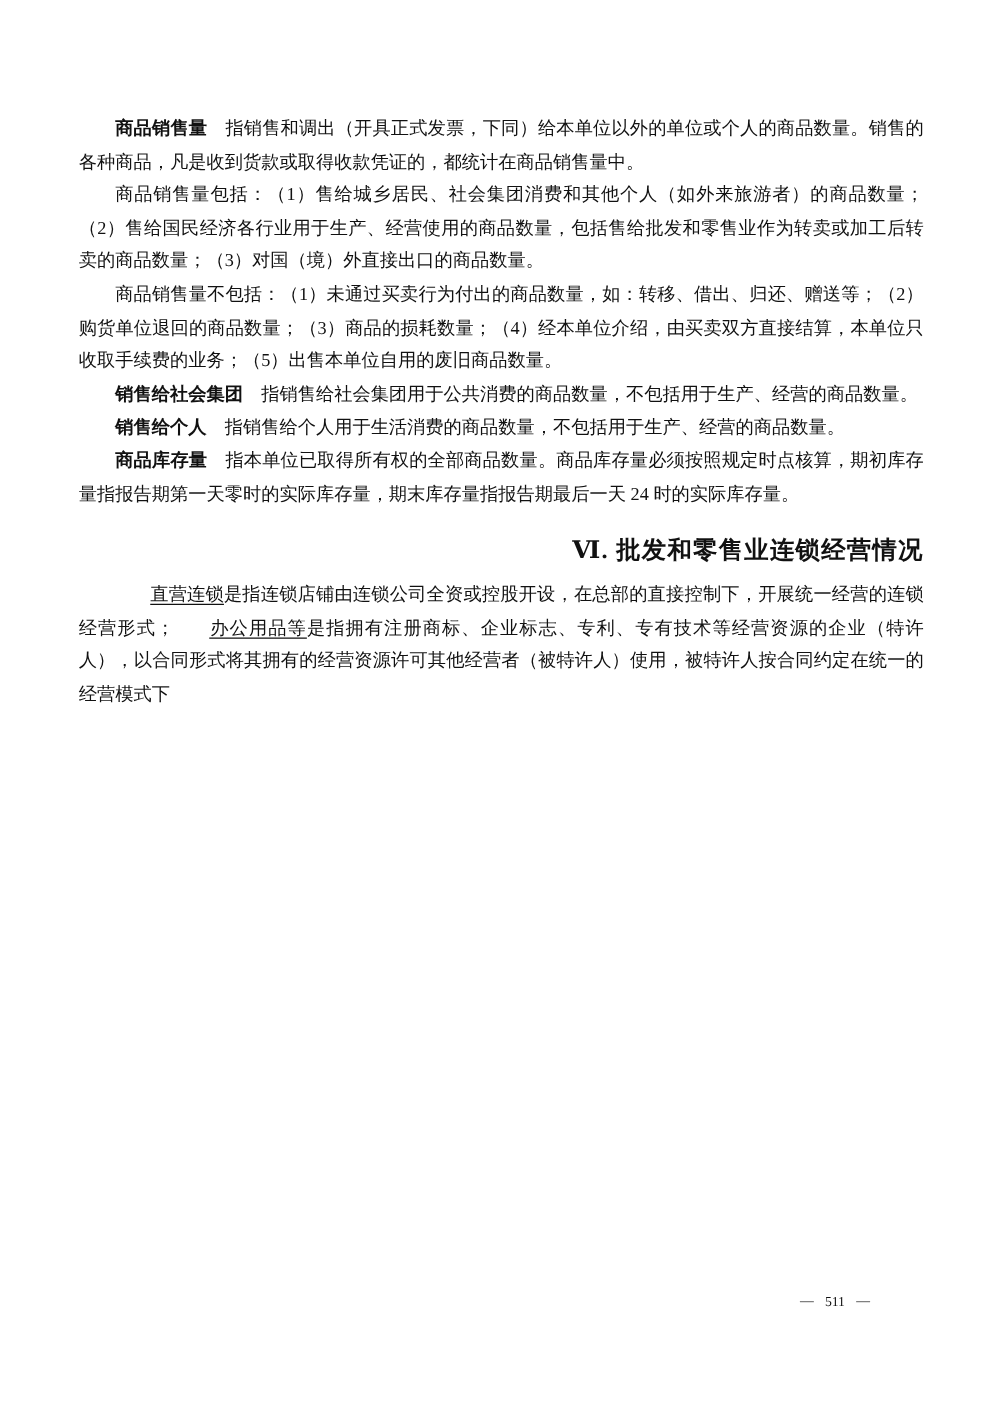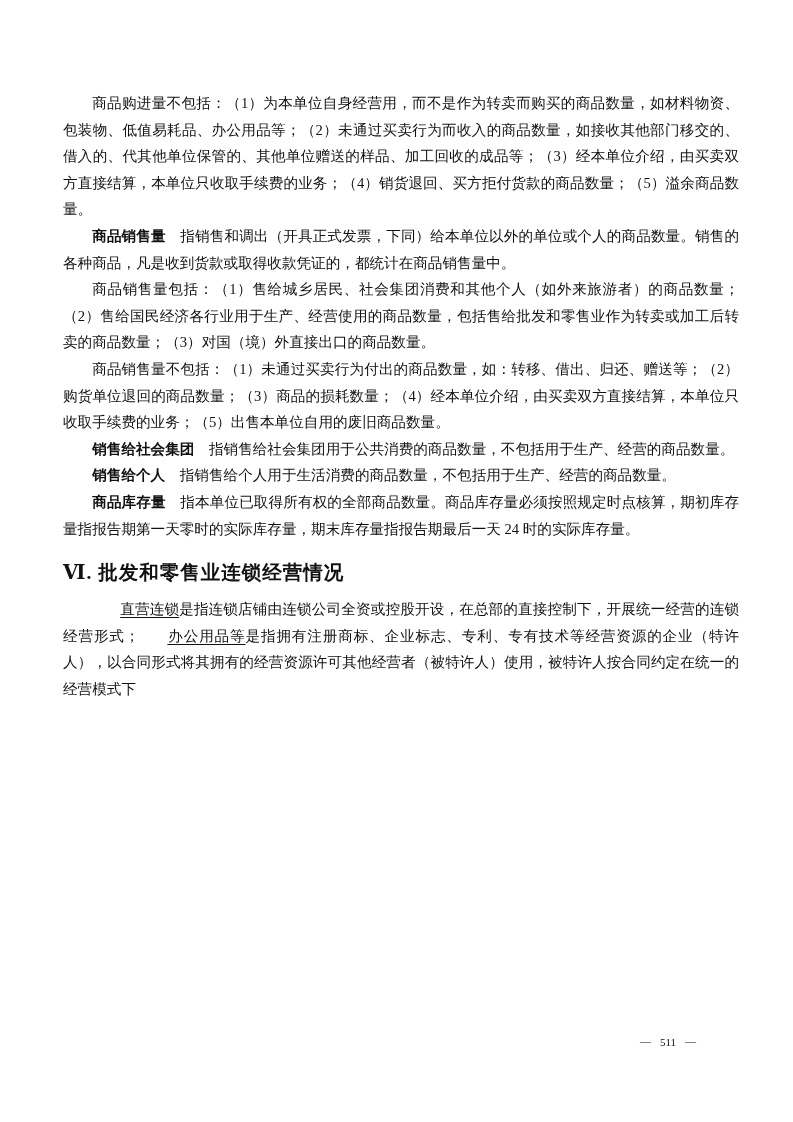--- a/index.html
+++ b/index.html
@@ -41,21 +41,21 @@
     margin-right: 1em;
   }
   .u {
     text-decoration: underline;
     text-underline-offset: 3px;
     margin-left: 28px;
   }
   h2.heading {
     font-size: 19.5px;
     font-weight: bold;
-    text-align: left;
+    text-align: right;
     margin: 17px 0 10px 0;
     letter-spacing: 1px;
   }
   .footer {
     position: absolute;
     top: 1036px;
     right: 88px;
     font-size: 11px;
     color: #111111;
     white-space: nowrap;
@@ -64,21 +64,20 @@
     display: inline-block;
     margin: 0 9px;
     transform: translateY(-1px);
   }
 </style>
 </head>
 <body>
 
 <div class="page">
   <div class="content" id="content">
-      <p class="body"><span>商品购进量不包括：（1）为本单位自身经营用，而不是作为转卖而购买的商品数量，如材料物资、包装物、低值易耗品、办公用品等；（2）未通过买卖行为而收入的商品数量，如接收其他部门移交的、借入的、代其他单位保管的、其他单位赠送的样品、加工回收的成品等；（3）经本单位介绍，由买卖双方直接结算，本单位只收取手续费的业务；（4）销货退回、买方拒付货款的商品数量；（5）溢余商品数量。</span></p>
       <p class="body"><span class="b lead-gap">商品销售量</span><span>指销售和调出（开具正式发票，下同）给本单位以外的单位或个人的商品数量。销售的各种商品，凡是收到货款或取得收款凭证的，都统计在商品销售量中。</span></p>
       <p class="body"><span>商品销售量包括：（1）售给城乡居民、社会集团消费和其他个人（如外来旅游者）的商品数量；（2）售给国民经济各行业用于生产、经营使用的商品数量，包括售给批发和零售业作为转卖或加工后转卖的商品数量；（3）对国（境）外直接出口的商品数量。</span></p>
       <p class="body"><span>商品销售量不包括：（1）未通过买卖行为付出的商品数量，如：转移、借出、归还、赠送等；（2）购货单位退回的商品数量；（3）商品的损耗数量；（4）经本单位介绍，由买卖双方直接结算，本单位只收取手续费的业务；（5）出售本单位自用的废旧商品数量。</span></p>
       <p class="body"><span class="b lead-gap">销售给社会集团</span><span>指销售给社会集团用于公共消费的商品数量，不包括用于生产、经营的商品数量。</span></p>
       <p class="body"><span class="b lead-gap">销售给个人</span><span>指销售给个人用于生活消费的商品数量，不包括用于生产、经营的商品数量。</span></p>
       <p class="body"><span class="b lead-gap">商品库存量</span><span>指本单位已取得所有权的全部商品数量。商品库存量必须按照规定时点核算，期初库存量指报告期第一天零时的实际库存量，期末库存量指报告期最后一天 24 时的实际库存量。</span></p>
       <h2 class="heading"><span>Ⅵ. 批发和零售业连锁经营情况</span></h2>
       <p class="body"><span class="u">直营连锁</span><span>是指连锁店铺由连锁公司全资或控股开设，在总部的直接控制下，开展统一经营的连锁经营形式；</span><span class="u">办公用品等</span><span>是指拥有注册商标、企业标志、专利、专有技术等经营资源的企业（特许人），以合同形式将其拥有的经营资源许可其他经营者（被特许人）使用，被特许人按合同约定在统一的经营模式下</span></p>
     </div>
   <div class="footer">

